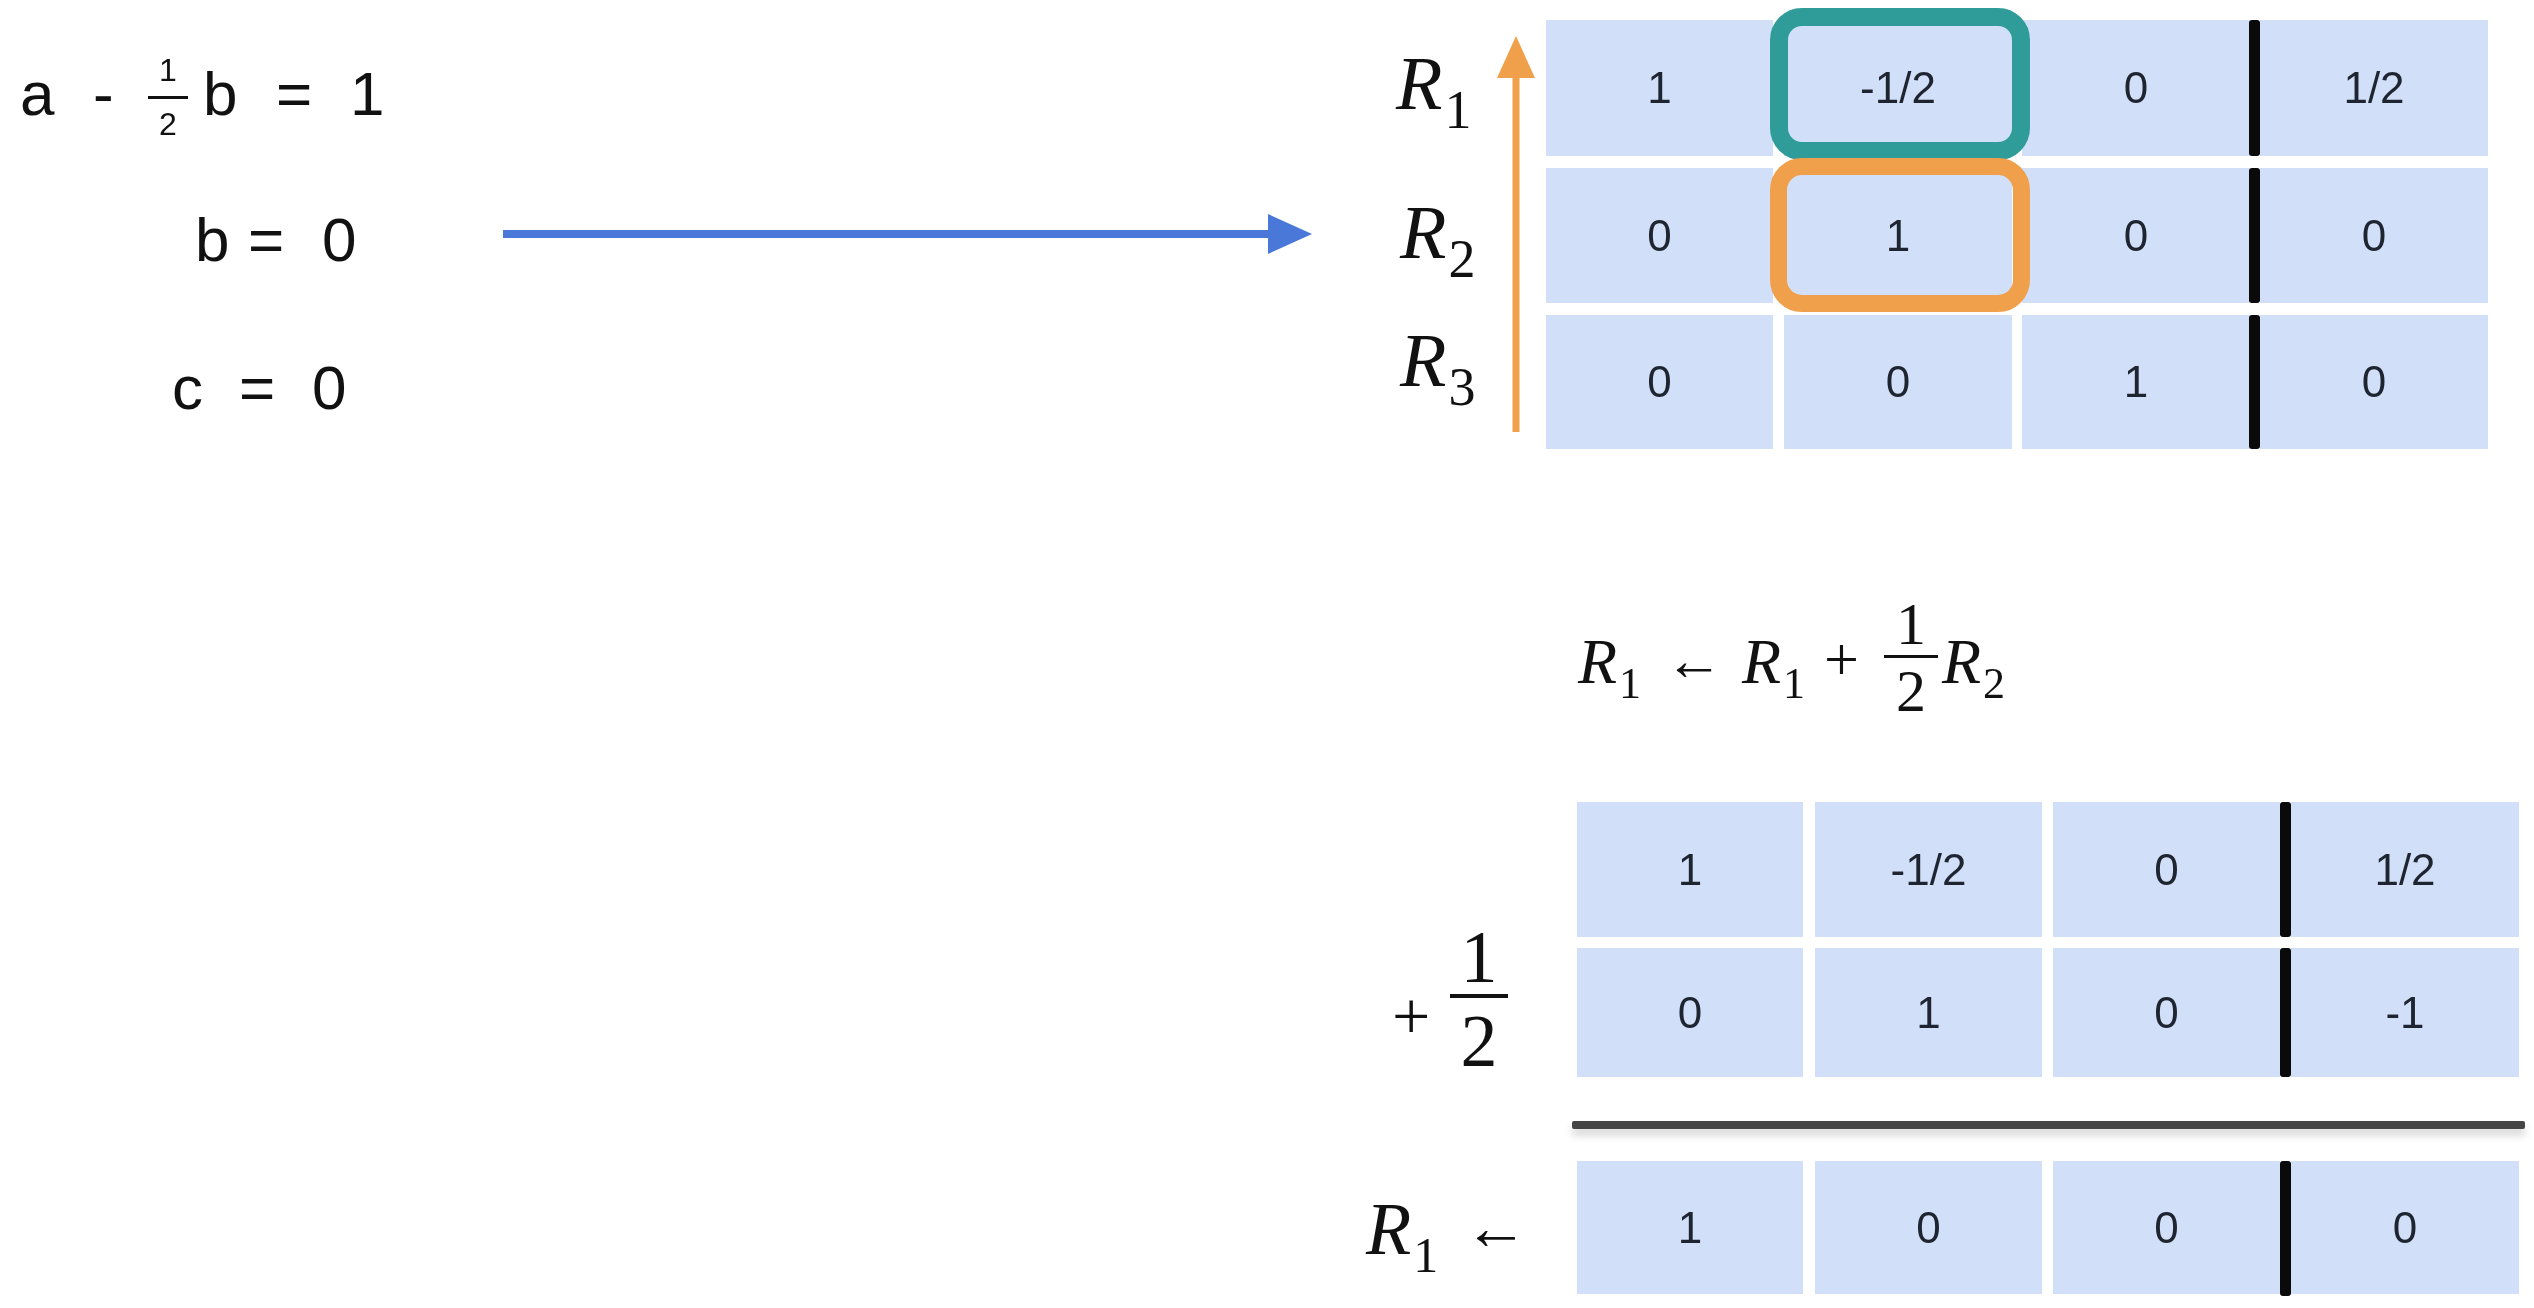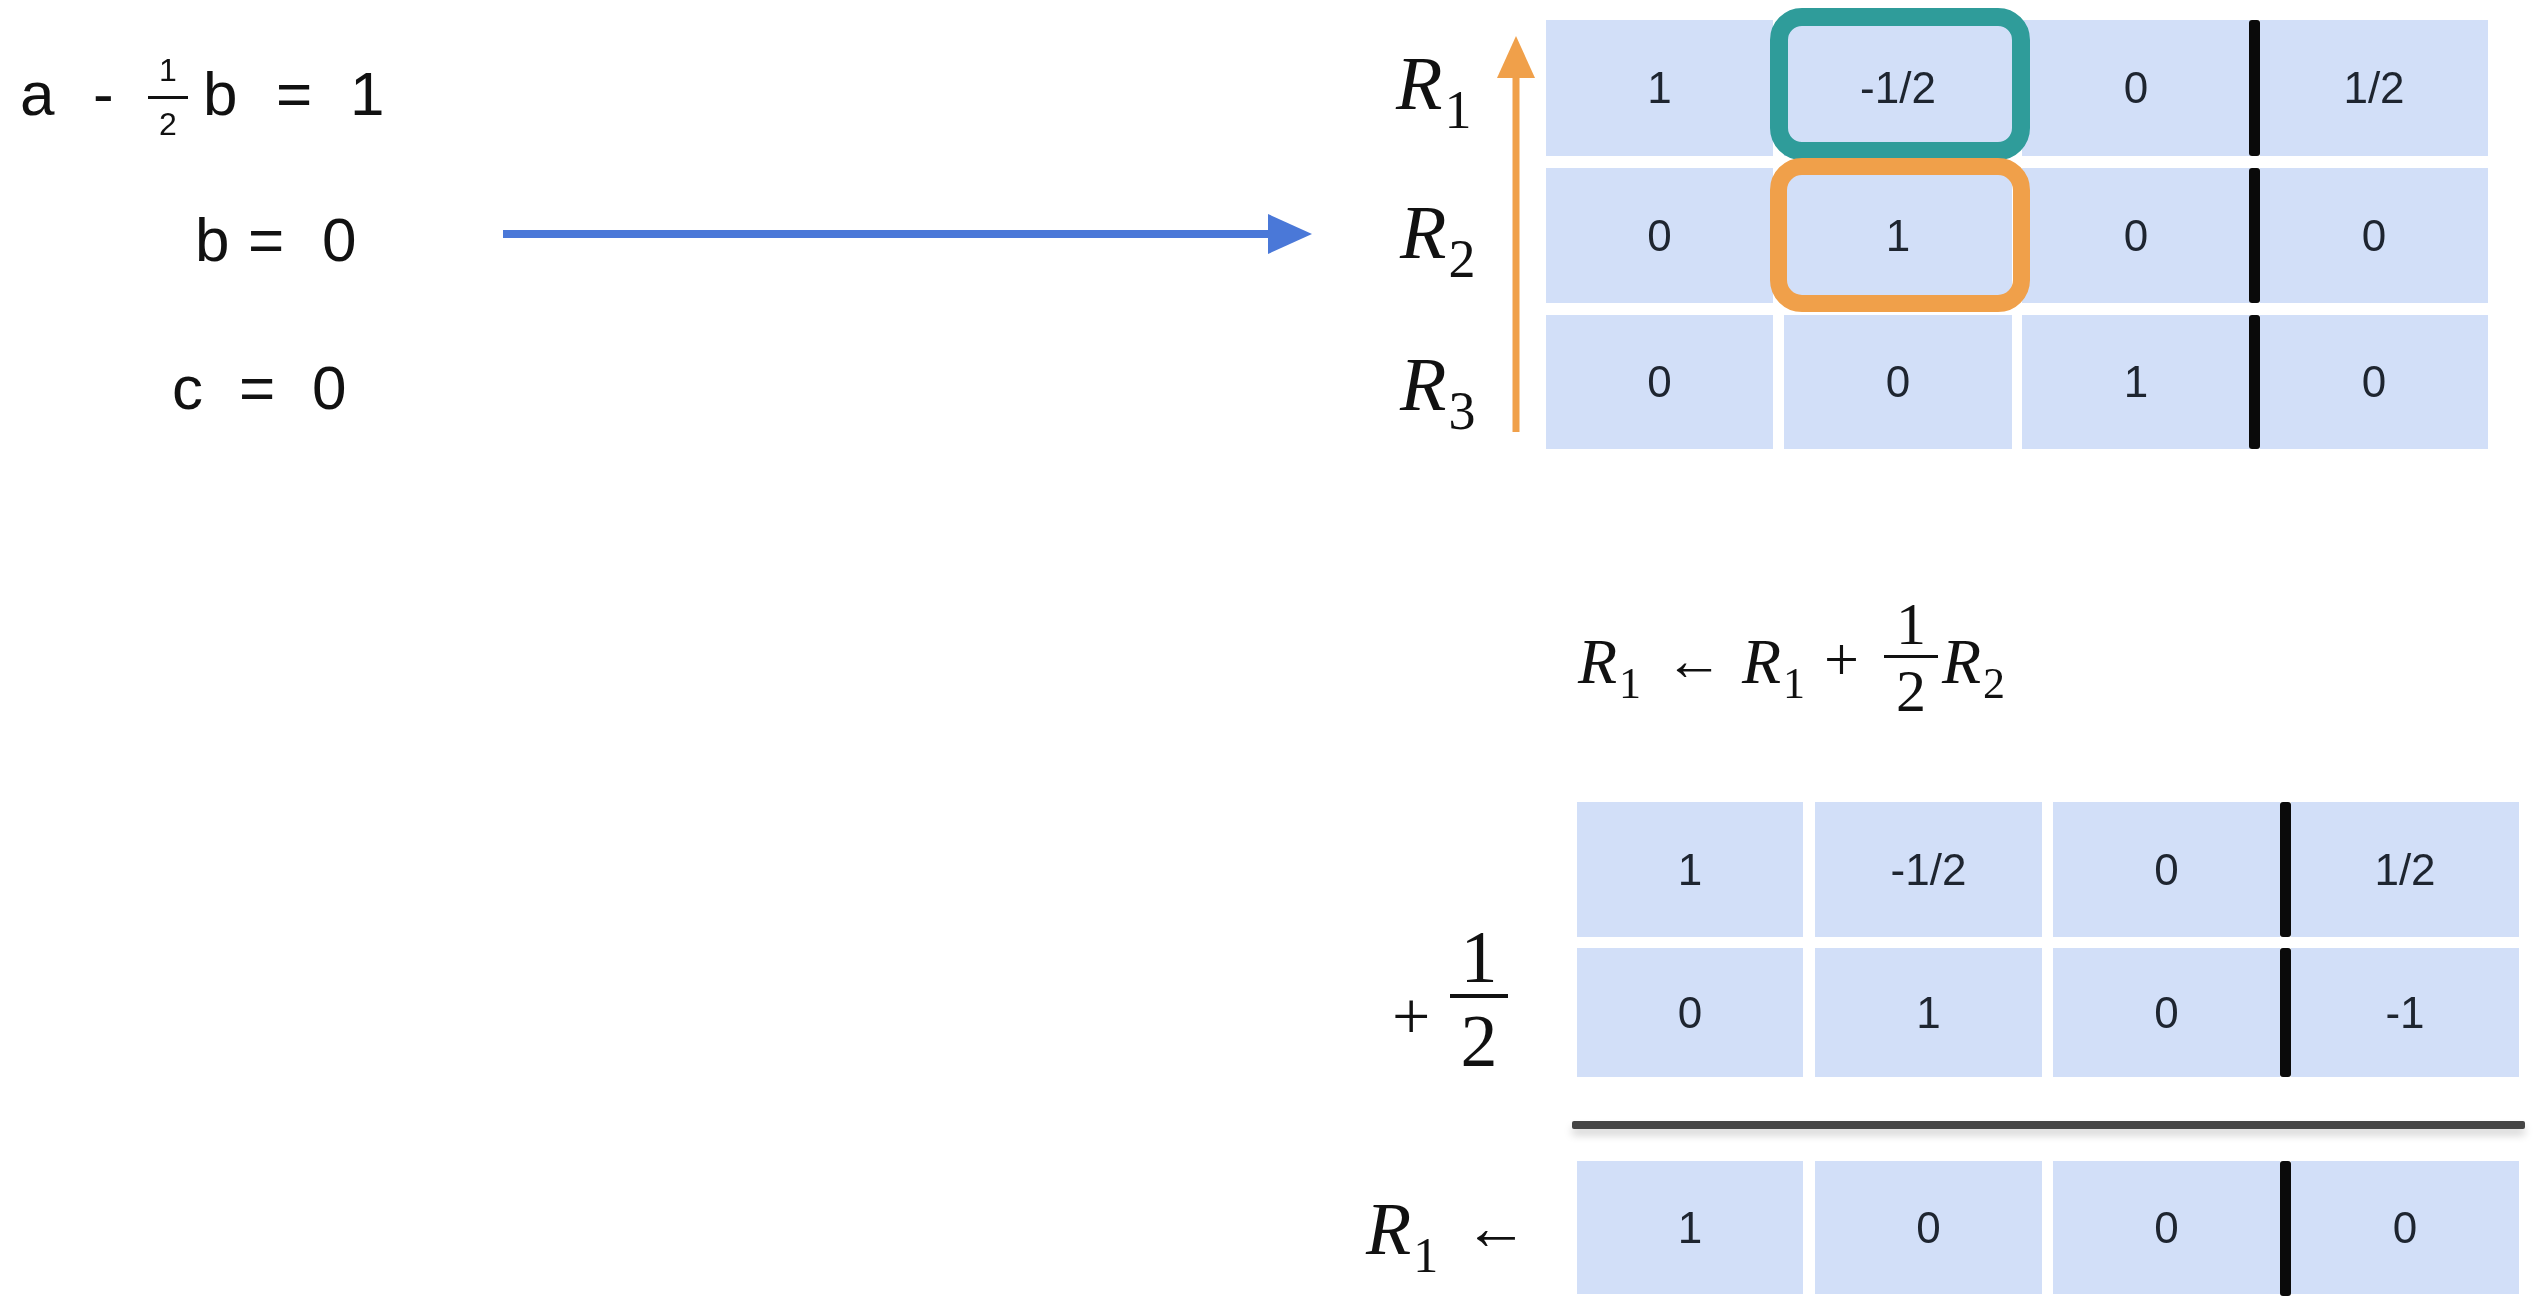--- a/index.html
+++ b/index.html
@@ -56,21 +56,21 @@
 </svg>
 
 <div>
 
   <div class="rlabel" style="left:1396px; top:45px;">
     <span>R</span><sub class="sub">1</sub>
   </div>
   <div class="rlabel" style="left:1400px; top:194px;">
     <span>R</span><sub class="sub">2</sub>
   </div>
-  <div class="rlabel" style="left:1400px; top:346px;">
+  <div class="rlabel" style="left:1400px; top:322px;">
     <span>R</span><sub class="sub">3</sub>
   </div>
 
   <svg class="abs" style="left:1496px; top:34px;" width="40" height="402">
     <line x1="20" y1="36" x2="20" y2="398" stroke="#f0a04a" stroke-width="7"></line>
     <polygon points="20,2 39,44 1,44" fill="#f0a04a"></polygon>
   </svg>
 
   <div class="cell" style="left:1546px; top:20px; width:227px; height:136px;">1</div>
   <div class="cell" style="left:1784px; top:20px; width:228px; height:136px;">-1/2</div>

